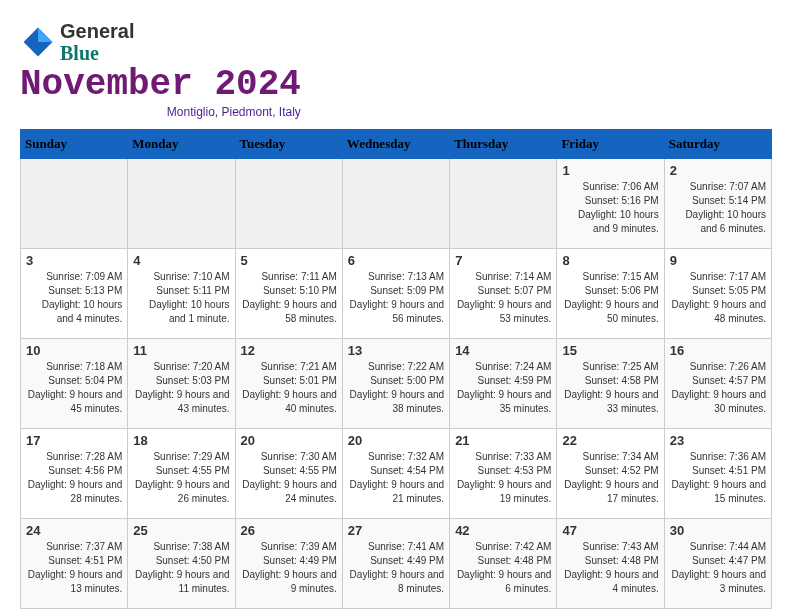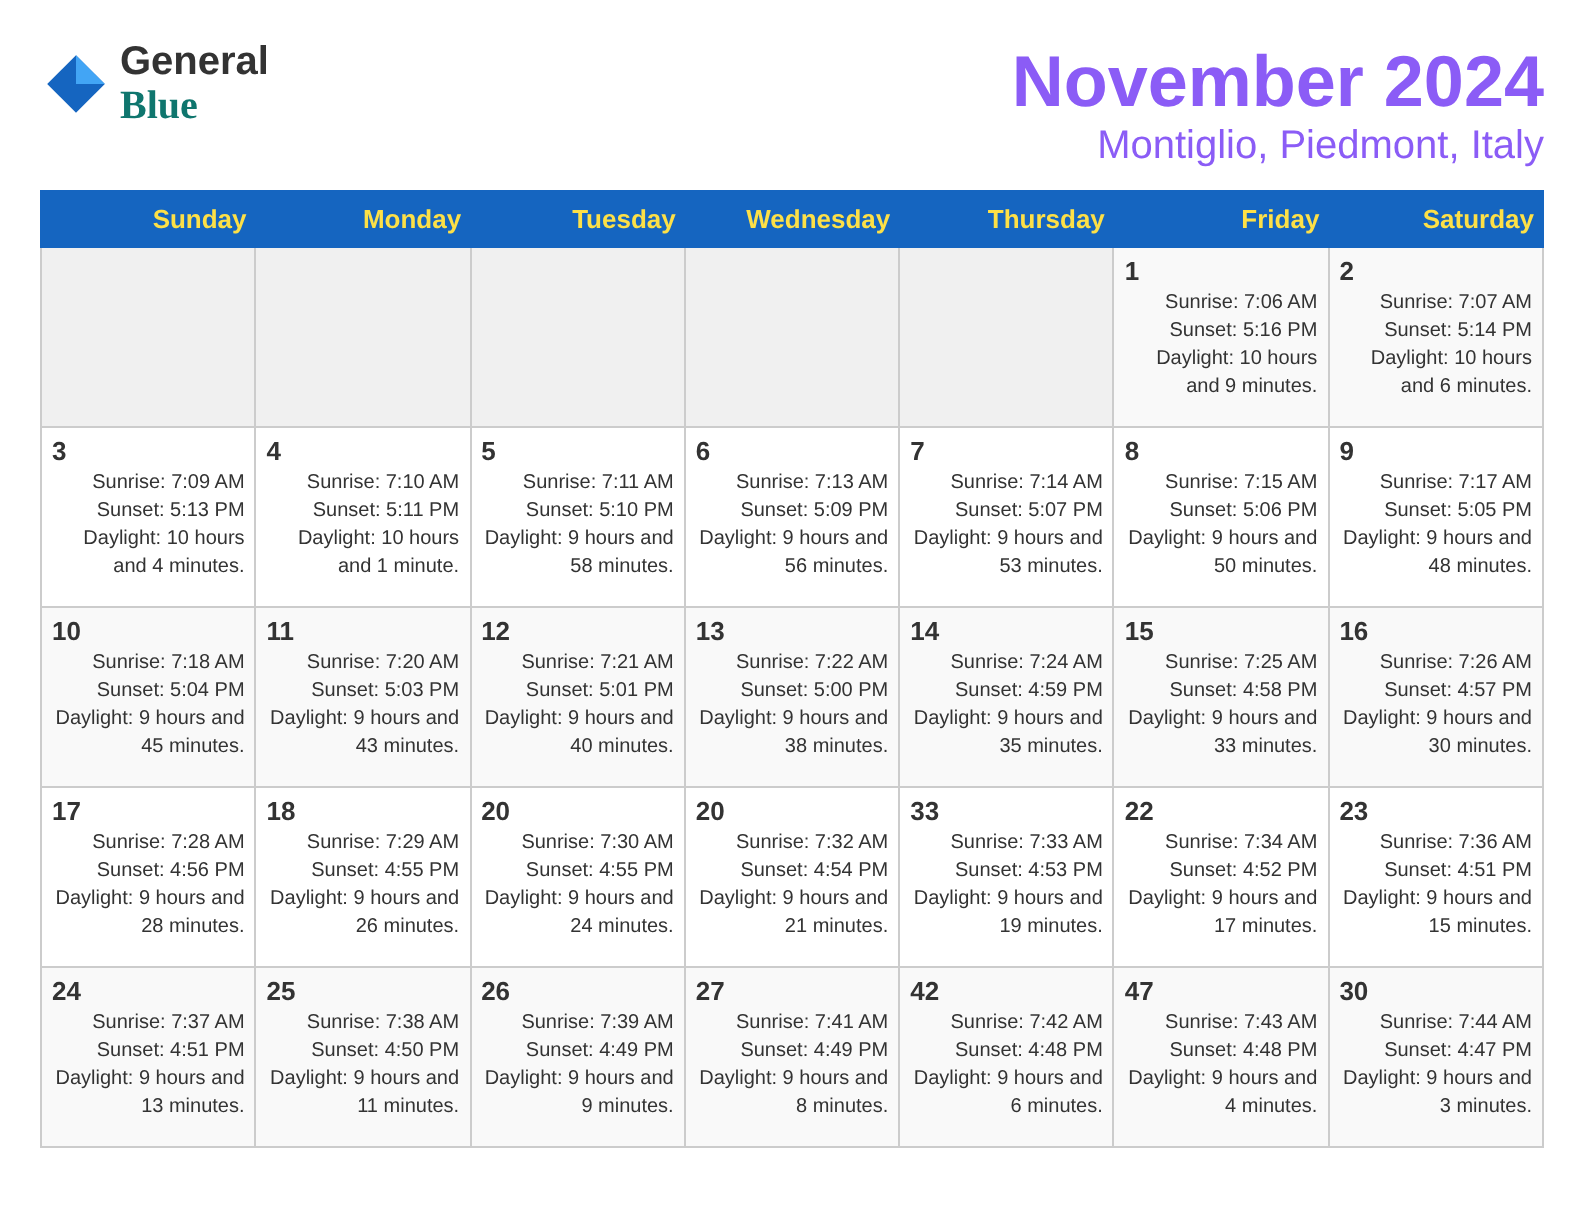--- a/index.html
+++ b/index.html
@@ -8,20 +8,21 @@
       background: #fff;
       width: 792px;
       min-height: 612px;
       padding: 20px;
     }
     .header-area {
       display: flex;
       justify-content: space-between;
       align-items: flex-start;
       margin-bottom: 10px;
+      flex-direction: column;
     }
     .logo {
       display: flex;
       align-items: center;
       gap: 4px;
     }
     .logo-text {
       font-size: 20px;
       font-weight: bold;
       line-height: 1.1;
@@ -31,39 +32,41 @@
     .logo-icon {
       width: 36px;
       height: 36px;
     }
     .title-area {
       text-align: right;
     }
     .month-title {
       font-size: 36px;
       font-weight: bold;
-      color: #8b5cf6;
+      color: #701a75;
+      font-family: Liberation Mono, monospace;
     }
     .location {
-      font-size: 20px;
-      color: #8b5cf6;
+      font-size: 12px;
+      color: #4c1d95;
     }
     table {
       width: 100%;
       border-collapse: collapse;
       table-layout: fixed;
     }
     thead th {
       background-color: #1565c0;
-      color: #fde047;
+      color: #000000;
       font-size: 13px;
       font-weight: bold;
       padding: 6px 4px;
-      text-align: right;
+      text-align: left;
       border: 1px solid #1565c0;
+      font-family: Liberation Serif, serif;
     }
     tbody td {
       border: 1px solid #ccc;
       vertical-align: top;
       padding: 4px 5px;
       font-size: 10.5px;
       color: #333;
       height: 90px;
       background: #fff;
     }
@@ -205,21 +208,21 @@
         </td>
         <td>
           <span class="day-number">20</span>
           <div class="day-info">Sunrise: 7:30 AM<br>Sunset: 4:55 PM<br>Daylight: 9 hours and 24 minutes.</div>
         </td>
         <td>
           <span class="day-number">20</span>
           <div class="day-info">Sunrise: 7:32 AM<br>Sunset: 4:54 PM<br>Daylight: 9 hours and 21 minutes.</div>
         </td>
         <td>
-          <span class="day-number">33</span>
+          <span class="day-number">21</span>
           <div class="day-info">Sunrise: 7:33 AM<br>Sunset: 4:53 PM<br>Daylight: 9 hours and 19 minutes.</div>
         </td>
         <td>
           <span class="day-number">22</span>
           <div class="day-info">Sunrise: 7:34 AM<br>Sunset: 4:52 PM<br>Daylight: 9 hours and 17 minutes.</div>
         </td>
         <td>
           <span class="day-number">23</span>
           <div class="day-info">Sunrise: 7:36 AM<br>Sunset: 4:51 PM<br>Daylight: 9 hours and 15 minutes.</div>
         </td>

